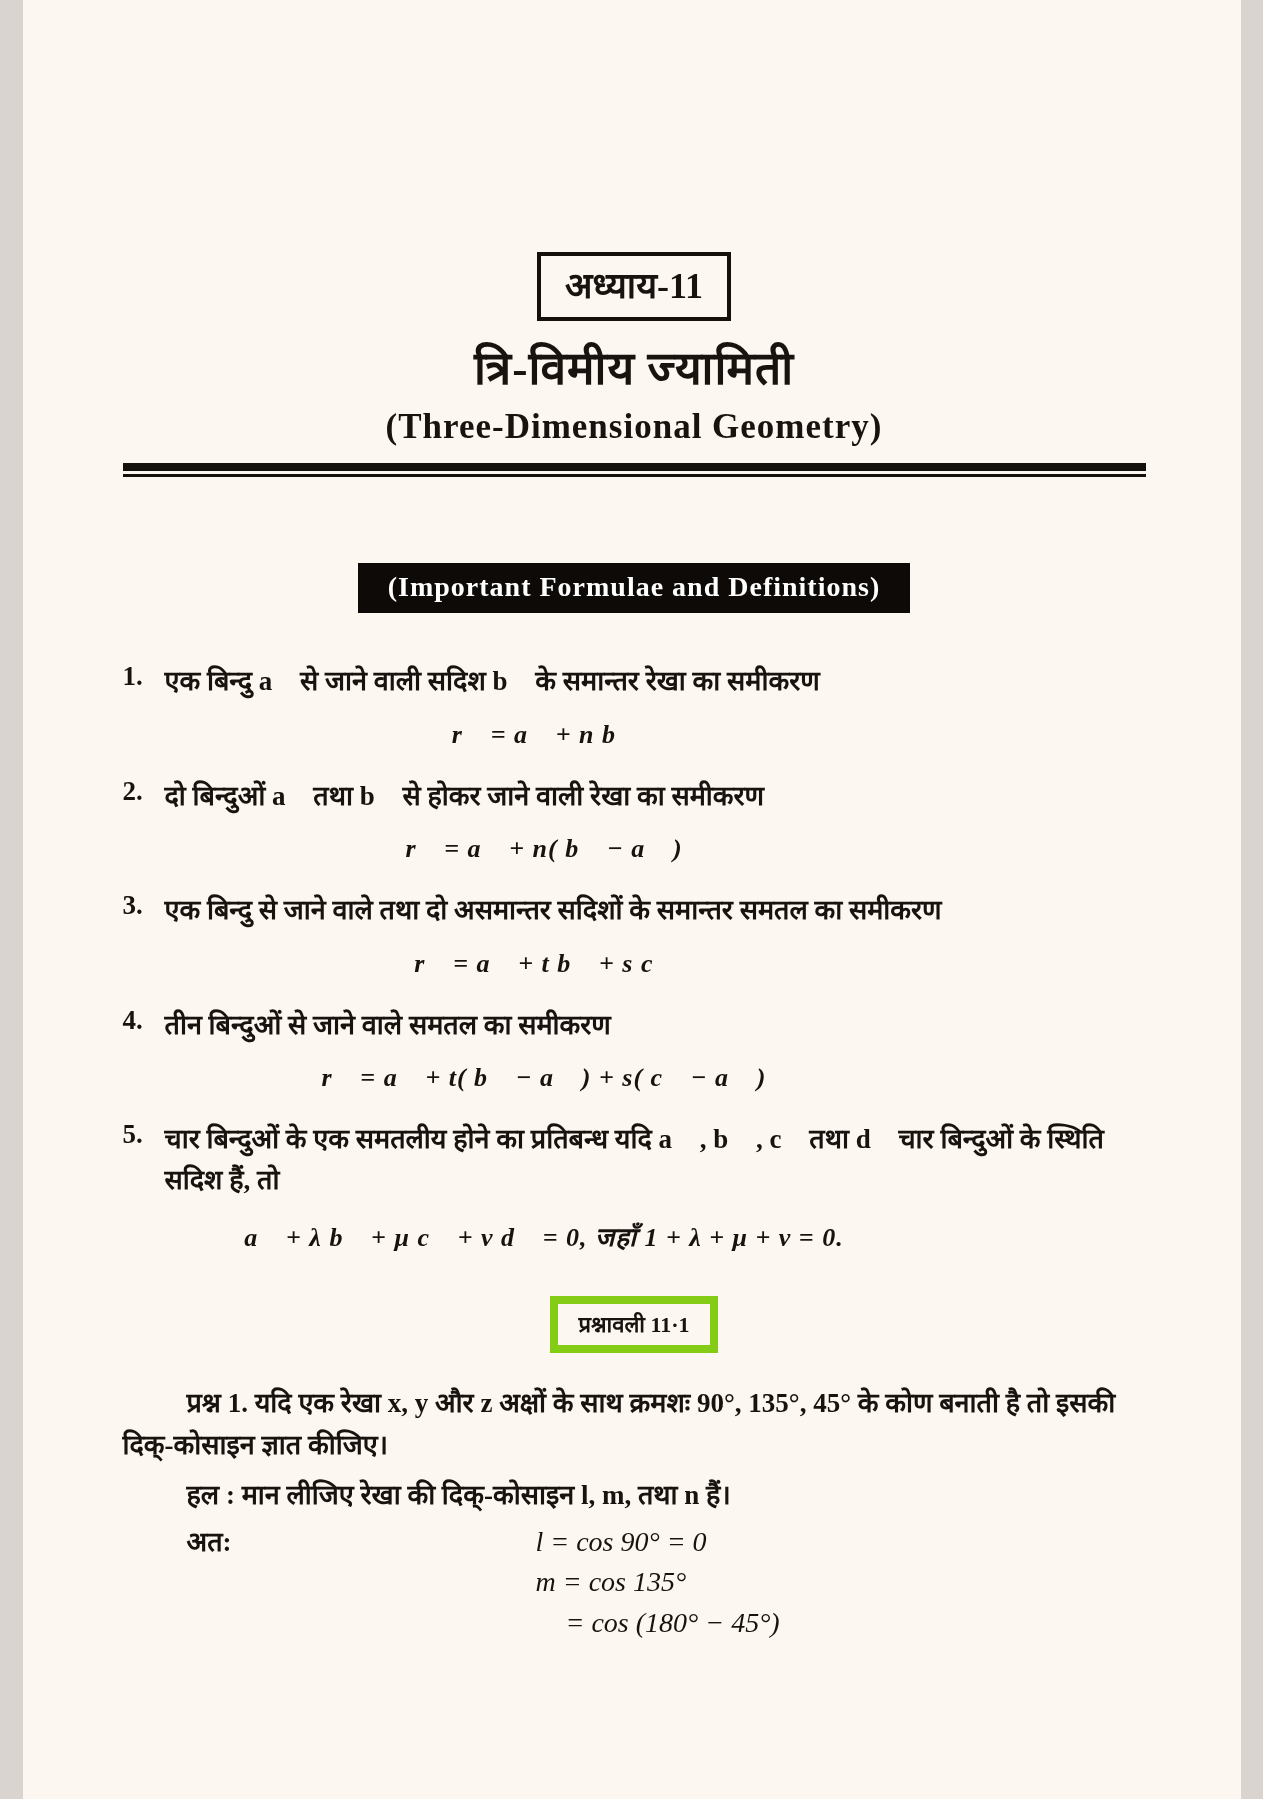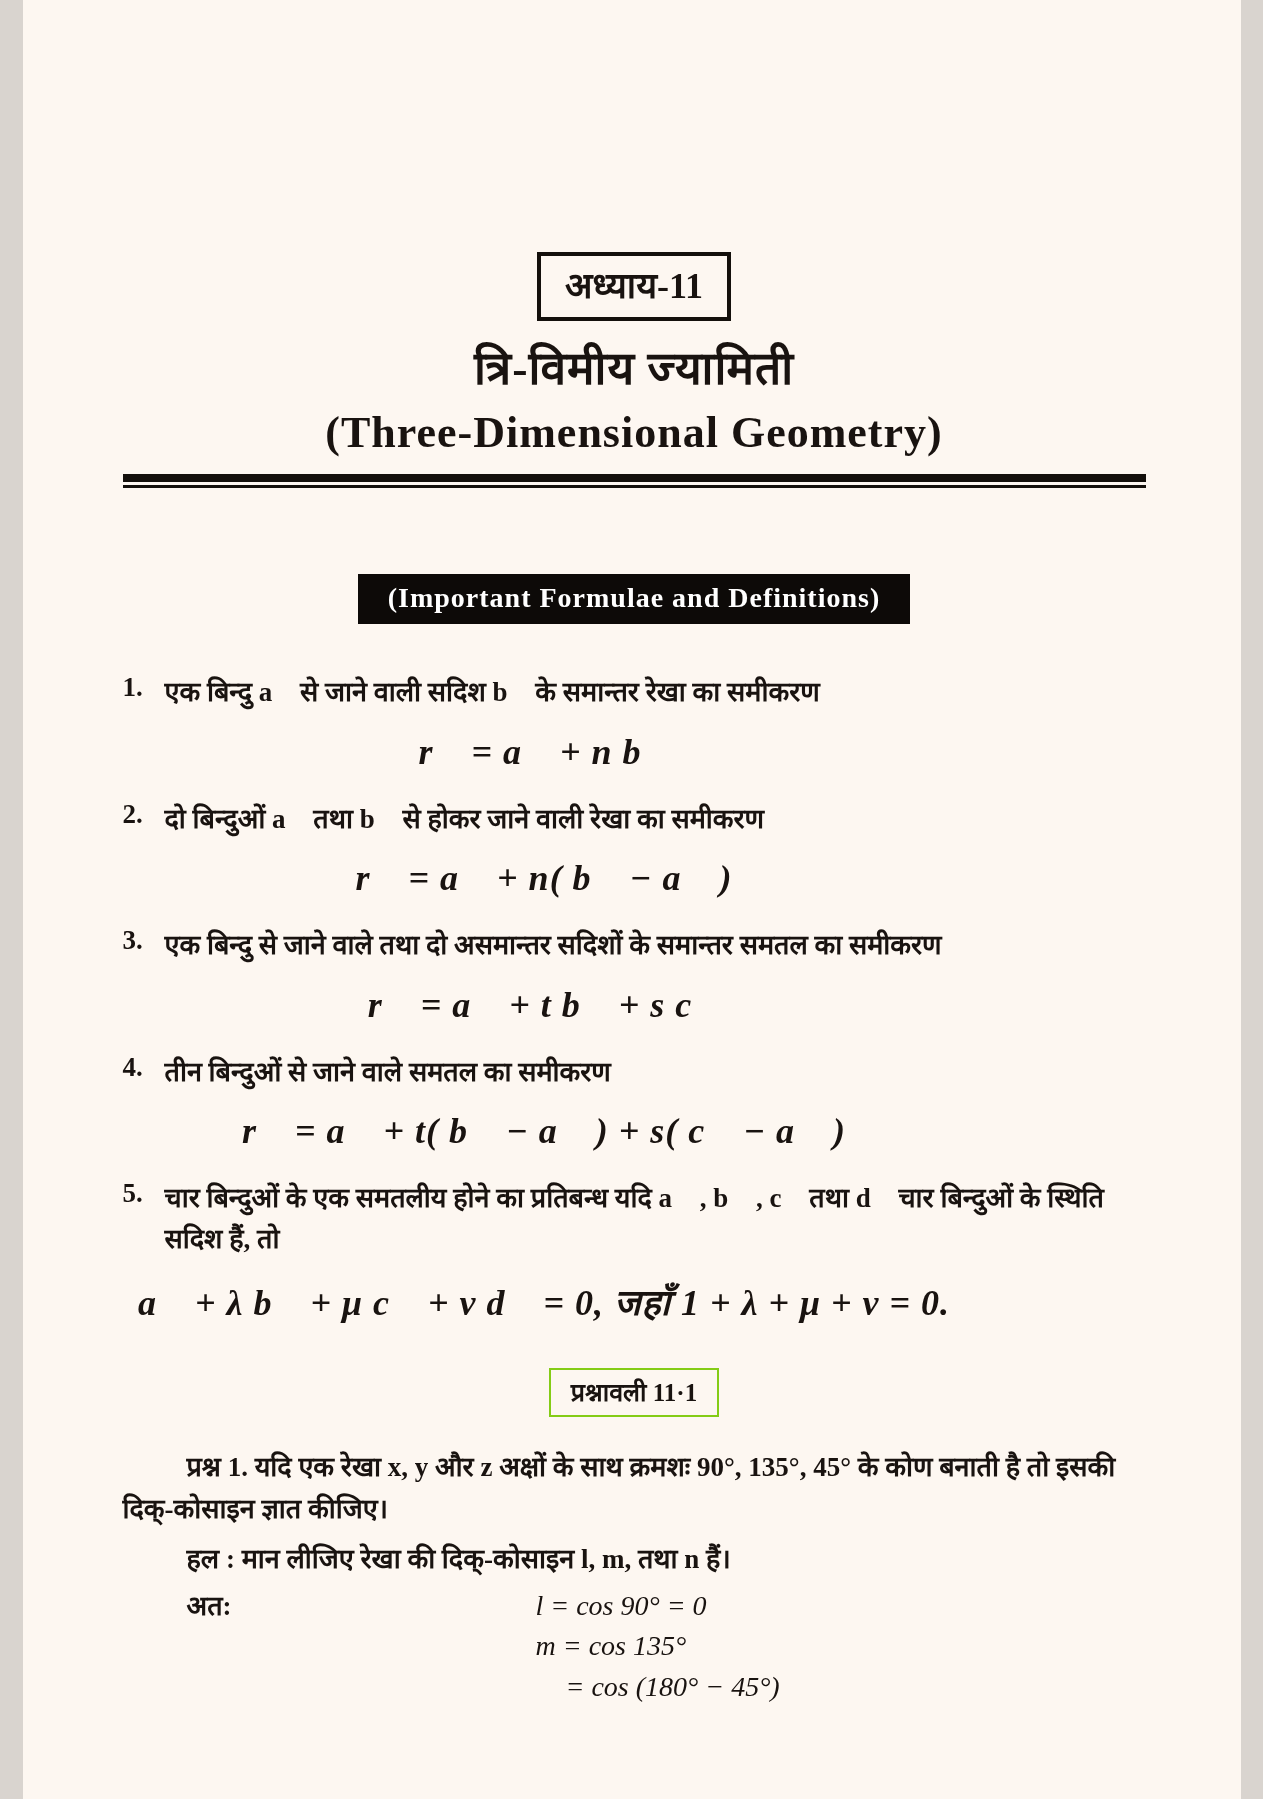--- a/index.html
+++ b/index.html
@@ -26,21 +26,21 @@
 
   .main-title {
     text-align:center;
     font-size:46px;
     font-weight:bold;
     margin-top:14px;
     letter-spacing:1px;
   }
   .subtitle {
     text-align:center;
-    font-size:44px;
+    font-size:35px;
     font-weight:bold;
     margin-top:10px;
     letter-spacing:1px;
   }
 
   .rule-wrap { margin-top:16px; }
   .rule-thick { height:8px; background:#14100c; }
   .rule-thin  { height:3px; background:#14100c; margin-top:3px; }
 
   .banner {
@@ -53,33 +53,33 @@
     padding:8px 30px 10px;
     letter-spacing:1px;
   }
 
   .formula-list { margin-top:48px; }
   .f-item { display:flex; margin-top:26px; }
   .f-num  { width:42px; font-weight:bold; font-size:27px; flex:0 0 42px; }
   .f-text { font-size:27px; font-weight:600; line-height:1.5; }
   .f-eq {
     text-align:center;
-    font-size:36px;
+    font-size:26px;
     font-style:italic;
     font-weight:bold;
     margin:18px 180px 0 0;
     letter-spacing:1px;
   }
 
   .exercise-box {
     width:-moz-fit-content; width:fit-content;
     margin:42px auto 0;
-    border:2px solid #84cc16;
+    border:8px solid #84cc16;
     padding:4px 20px 7px;
-    font-size:25px;
+    font-size:22px;
     font-weight:bold;
   }
 
   .question { margin-top:30px; font-size:27px; font-weight:600; line-height:1.55; text-indent:64px; }
   .q-label { font-weight:bold; }
   .solution { margin-top:8px; font-size:27px; font-weight:600; padding-left:64px; }
   .s-label { font-weight:bold; }
 
   .atah-row { display:flex; margin-top:10px; font-size:27px;gap:24px; }
   .atah { font-weight:bold; padding-left:64px; flex:0 0 auto; }

